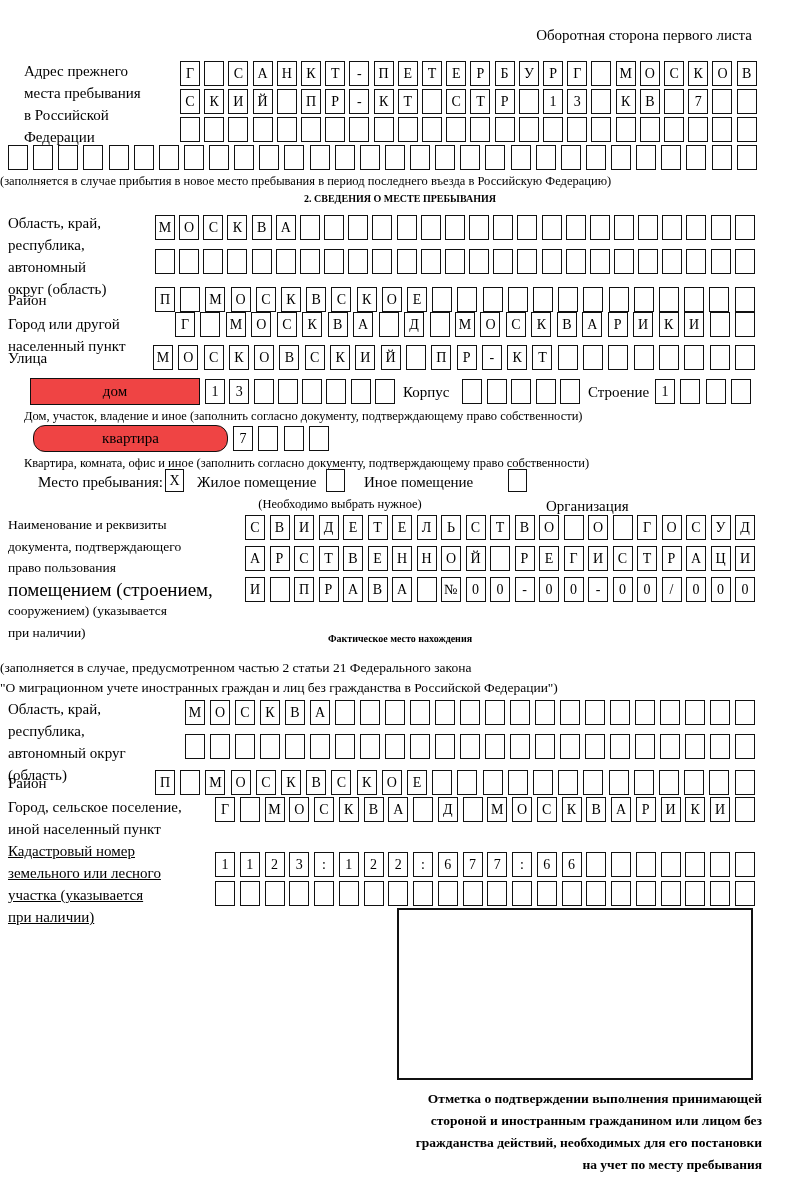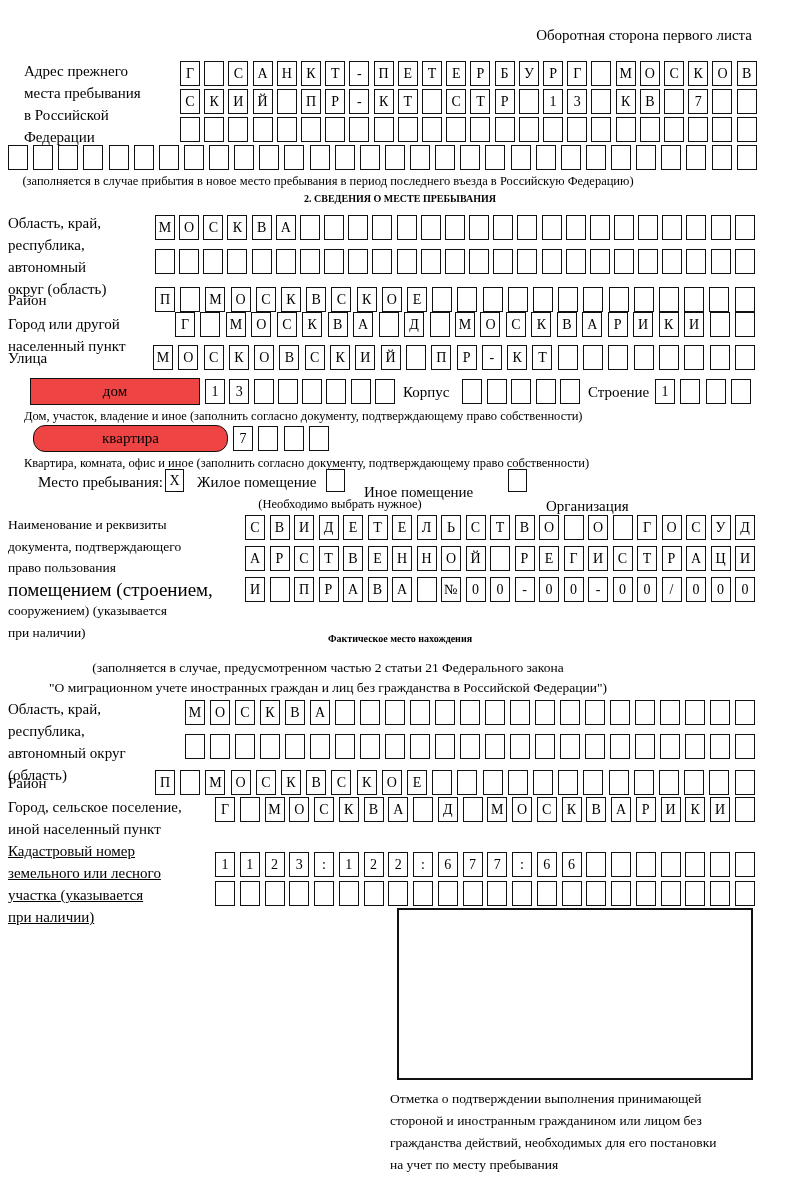--- a/index.html
+++ b/index.html
@@ -21,23 +21,23 @@
   }
   .wide-box {
     border:1.5px solid #111; height:27px; display:flex;
     align-items:center; justify-content:center; font-size:15px; background:#ef4444;
   }
   .checkbox {
     width:19px; height:23px; border:1.5px solid #111; display:inline-flex;
     align-items:center; justify-content:center; font-size:14px; background:#fff;
   }
   .title { font-weight:bold; font-size:10px; text-align:center; width:800px; }
-  .center { text-align:center; width:656px; }
+  .center { text-align:left; width:656px; }
   .stamp-box { border:2px solid #111; background:#fff; }
-  .stamp-note { font-size:13.5px; line-height:22px; text-align:left; }
+  .stamp-note { font-size:13.5px; line-height:22px; text-align:right;font-weight:bold; }
 </style>
 </head>
 <body>
 
 <div class="abs lbl" style="top:24px; right:48px;">Оборотная сторона первого листа</div>
 
 <div class="abs" style="left:24px; top:60px;">
   <div class="lbl">Адрес прежнего</div>
   <div class="lbl">места пребывания</div>
   <div class="lbl">в Российской</div>
@@ -338,21 +338,21 @@
     <span class="cell"></span>
     <span class="cell"></span>
     <span class="cell"></span>
   </div>
 <div class="abs small-note" style="left:24px; top:456px;">Квартира, комната, офис и иное (заполнить согласно документу, подтверждающему право собственности)</div>
 
 <div class="abs lbl" style="left:38px; top:471px;">Место пребывания:</div>
 <span class="checkbox abs" style="left:165px; top:469px;">X</span>
 <div class="abs lbl" style="left:197px; top:471px;">Жилое помещение</div>
 <span class="checkbox abs" style="left:326px; top:469px;"></span>
-<div class="abs lbl" style="left:364px; top:481px;">Иное помещение</div>
+<div class="abs lbl" style="left:364px; top:471px;">Иное помещение</div>
 <span class="checkbox abs" style="left:508px; top:469px;"></span>
 <div class="abs lbl" style="left:546px; top:495px;">Организация</div>
 <div class="abs small-note" style="left:185px; top:497px; width:310px; text-align:center;">(Необходимо выбрать нужное)</div>
 
 <div class="abs" style="left:8px; top:514px;">
   <div style="font-size:13.5px; line-height:21.5px;">Наименование и реквизиты</div>
   <div style="font-size:13.5px; line-height:21.5px;">документа, подтверждающего</div>
   <div style="font-size:13.5px; line-height:21.5px;">право пользования</div>
   <div style="font-size:19px; line-height:21.5px;">помещением (строением,</div>
   <div style="font-size:13.5px; line-height:21.5px;">сооружением) (указывается</div>

